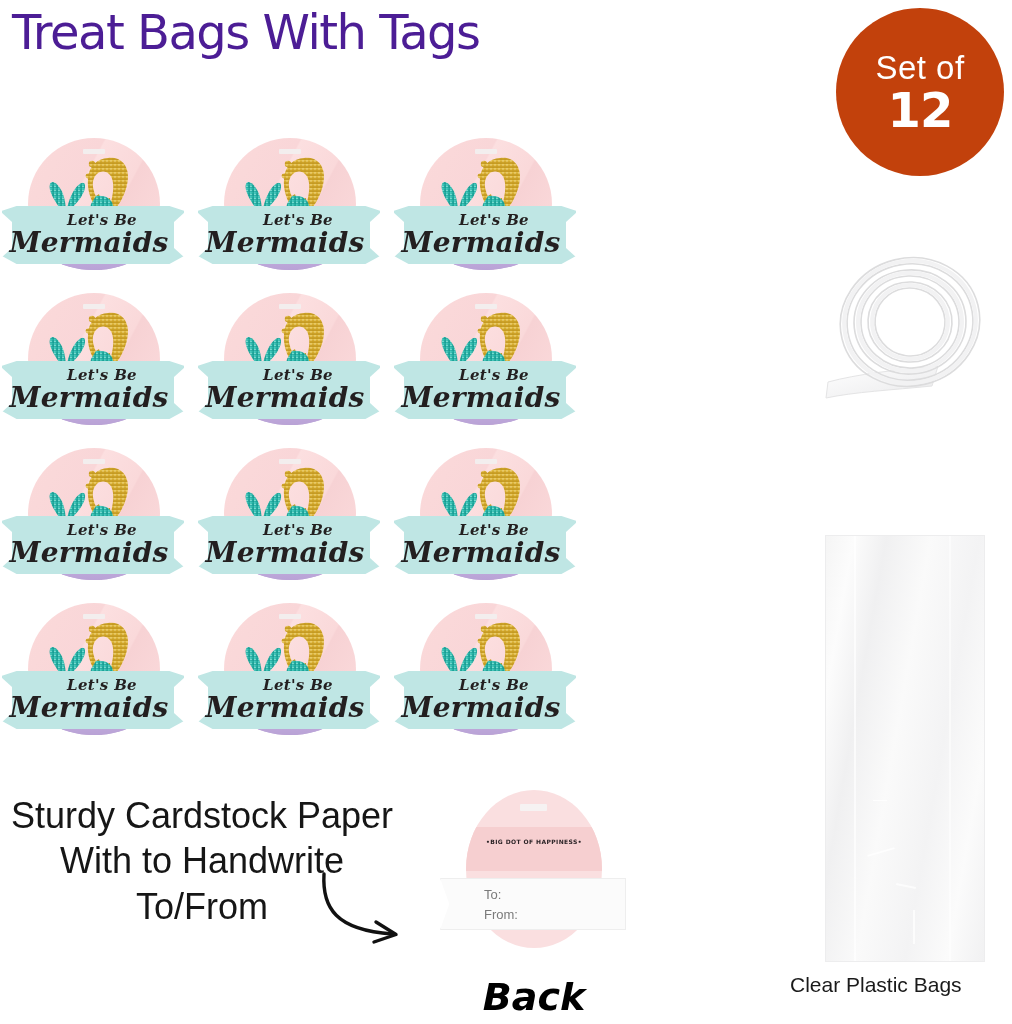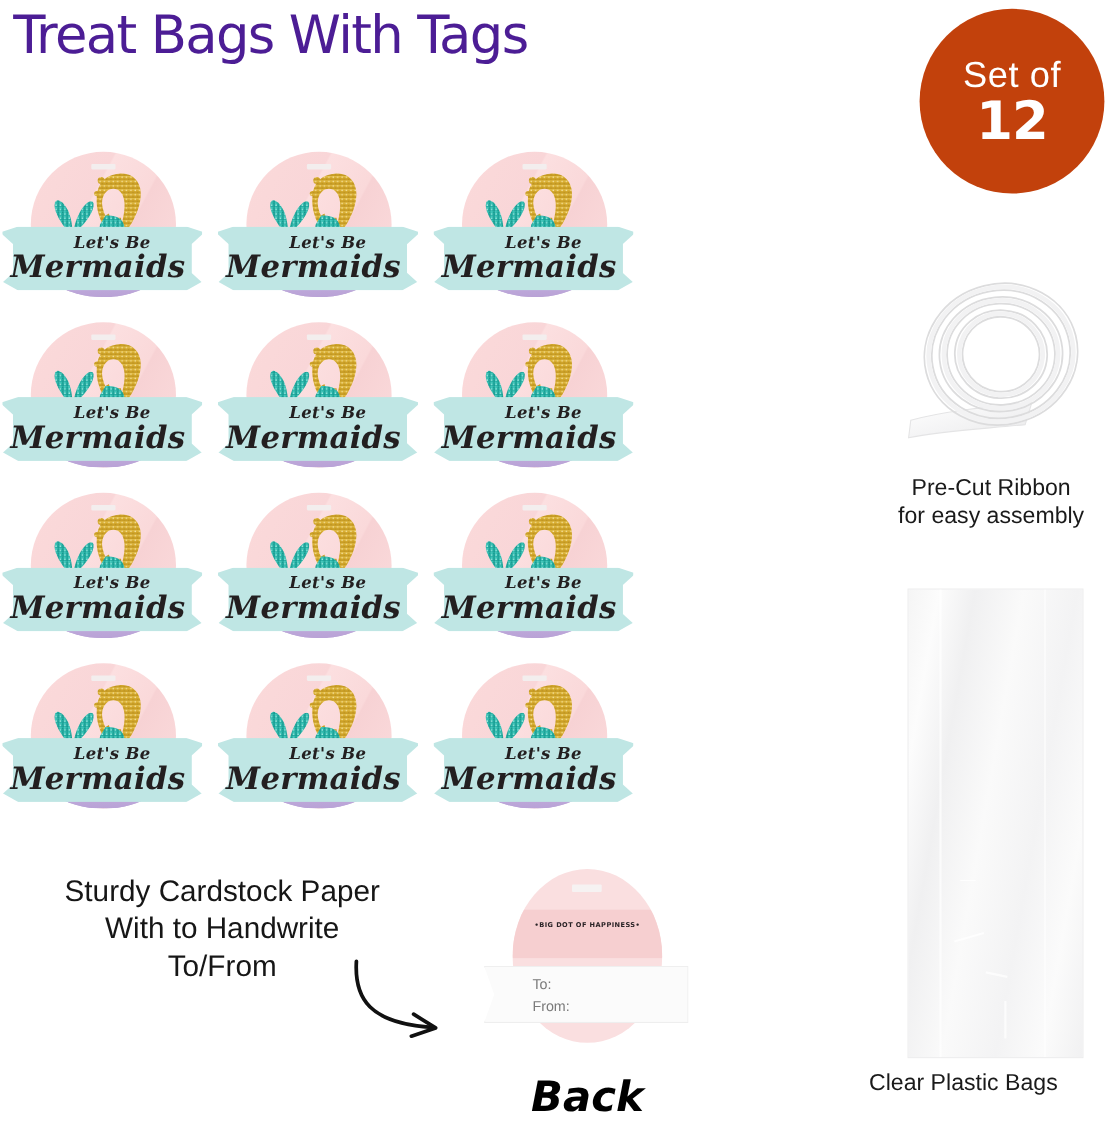--- a/index.html
+++ b/index.html
@@ -237,21 +237,21 @@
   }
 
   
   #cardstock-note {
     position: absolute;
     left: 8px;
     top: 793px;
     width: 388px;
     text-align: center;
     font-family: "Liberation Sans", sans-serif;
-    font-size: 27px;
+    font-size: 36px;
     color: #161616;
     line-height: 1.26;
   }
 
   
   #arrow {
     position: absolute;
     left: 310px;
     top: 868px;
     width: 112px;
@@ -1371,24 +1371,20 @@
         <ellipse cx="96" cy="72" rx="49" ry="46" transform="rotate(-2 96 72)"></ellipse>
         <ellipse cx="96" cy="72" rx="42" ry="40" transform="rotate(3 96 72)"></ellipse>
         <ellipse cx="96" cy="72" rx="35" ry="34" transform="rotate(7 96 72)"></ellipse>
       </g>
       <g fill="none" stroke="#f2f2f3" stroke-width="4">
         <ellipse cx="96" cy="72" rx="66" ry="61" transform="rotate(-12 96 72)"></ellipse>
         <ellipse cx="96" cy="72" rx="52" ry="49" transform="rotate(-4 96 72)"></ellipse>
         <ellipse cx="96" cy="72" rx="38" ry="37" transform="rotate(5 96 72)"></ellipse>
       </g>
     </svg>
-  </div>
-  <div id="ribbon-caption">
-    <div>Pre-Cut Ribbon</div>
-    <div>for easy assembly</div>
   </div>
 </div>
 
 <div id="bag-section">
   <div id="plastic-bag">
     <div class="crease" style="left:18%;top:0;width:2px;height:100%;opacity:.75"></div>
     <div class="crease" style="left:78%;top:0;width:2px;height:100%;opacity:.6"></div>
     <div class="crease" style="left:30%;top:62%;width:14px;height:1px;opacity:.9"></div>
     <div class="crease" style="left:26%;top:74%;width:28px;height:2px;opacity:.85;transform:rotate(-16deg)"></div>
     <div class="crease" style="left:44%;top:82%;width:20px;height:2px;opacity:.8;transform:rotate(12deg)"></div>

